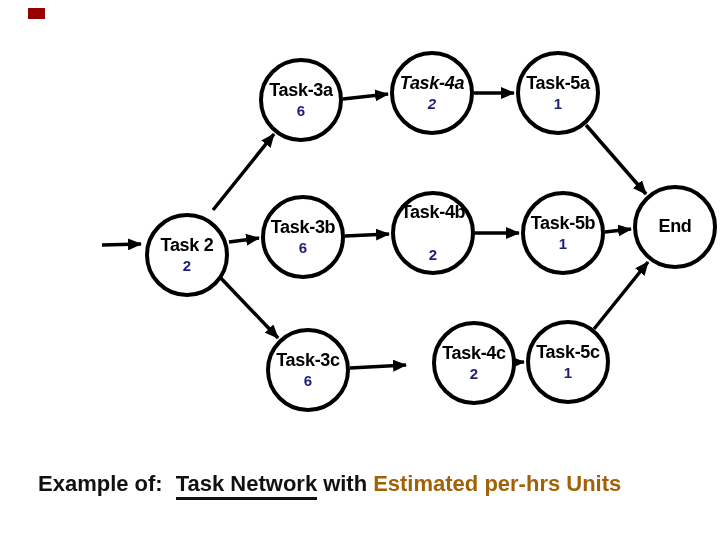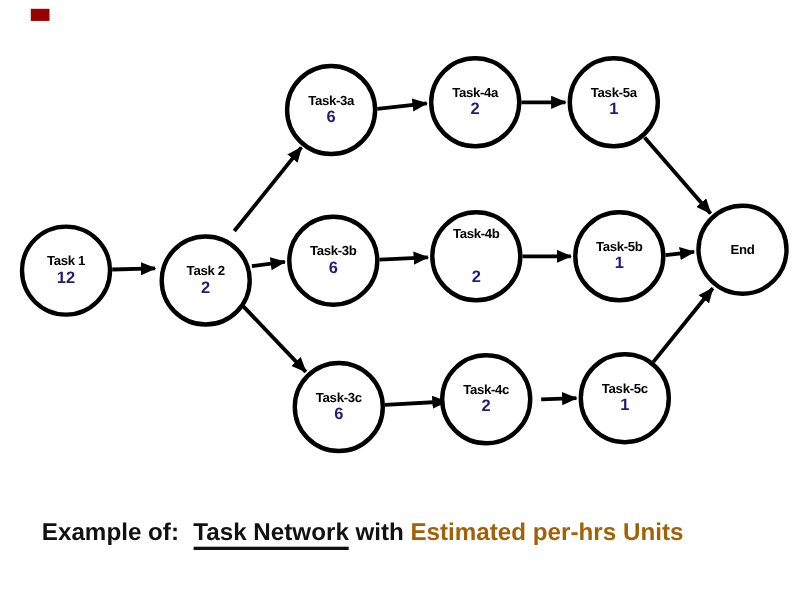--- a/index.html
+++ b/index.html
@@ -27,40 +27,40 @@
     border: 4px solid #000000;
     border-radius: 50%;
     background: #ffffff;
     display: flex; flex-direction: column;
     align-items: center; justify-content: center;
     text-align: center;
     line-height: 1.2;
     z-index: 2;
   }
   .node .nlabel {
-    font-size: 12px; font-weight: bold; color: #000000;
+    font-size: 18px; font-weight: bold; color: #000000;
     white-space: nowrap; letter-spacing: -0.3px;
   }
   .node .nvalue {
     font-size: 15px; font-weight: bold; color: #1e1e78;
     white-space: nowrap;
   }
 
   
   #n-task1  { left: 18px;  top: 204px; }
   #n-task2  { left: 145px; top: 213px; }
   #n-task3a { left: 259px; top: 58px;  }
-  #n-task4a { left: 390px; top: 51px;  }
+  #n-task4a { left: 390px; top: 51px; font-style: italic;  }
   #n-task5a { left: 516px; top: 51px;  }
   #n-task3b { left: 261px; top: 195px; }
   #n-task4b { left: 391px; top: 191px; gap: 23px; }
   #n-task5b { left: 521px; top: 191px; }
   #n-end    { left: 633px; top: 185px; }
   #n-task3c { left: 266px; top: 328px; }
-  #n-task4c { left: 400px; top: 321px; }
+  #n-task4c { left: 432px; top: 321px; }
   #n-task5c { left: 526px; top: 320px; }
 
   .caption {
     position: absolute;
     left: 38px; top: 471px; width: 660px;
     font-size: 22px; font-weight: bold;
     color: #111111;
     white-space: nowrap;
   }
   .caption .prefix { margin-right: 13px; }
@@ -92,24 +92,20 @@
     <line x1="474" y1="93" x2="514" y2="93" stroke="#000" stroke-width="3.5" marker-end="url(#ah)"></line>
     <line x1="586" y1="125" x2="646" y2="194" stroke="#000" stroke-width="3.5" marker-end="url(#ah)"></line>
     <line x1="345" y1="236" x2="389" y2="234" stroke="#000" stroke-width="3.5" marker-end="url(#ah)"></line>
     <line x1="475" y1="233" x2="519" y2="233" stroke="#000" stroke-width="3.5" marker-end="url(#ah)"></line>
     <line x1="605" y1="232" x2="631" y2="229" stroke="#000" stroke-width="3.5" marker-end="url(#ah)"></line>
     <line x1="350" y1="368" x2="406" y2="365" stroke="#000" stroke-width="3.5" marker-end="url(#ah)"></line>
     <line x1="492" y1="363" x2="524" y2="362" stroke="#000" stroke-width="3.5" marker-end="url(#ah)"></line>
     <line x1="594" y1="329" x2="648" y2="262" stroke="#000" stroke-width="3.5" marker-end="url(#ah)"></line>
   </svg>
 
-  <div class="node" id="n-task1">
-    <span class="nlabel">Task 1</span>
-    <span class="nvalue">12</span>
-  </div>
   <div class="node" id="n-task2">
     <span class="nlabel">Task 2</span>
     <span class="nvalue">2</span>
   </div>
   <div class="node" id="n-task3a">
     <span class="nlabel">Task-3a</span>
     <span class="nvalue">6</span>
   </div>
   <div class="node" id="n-task4a">
     <span class="nlabel">Task-4a</span>

